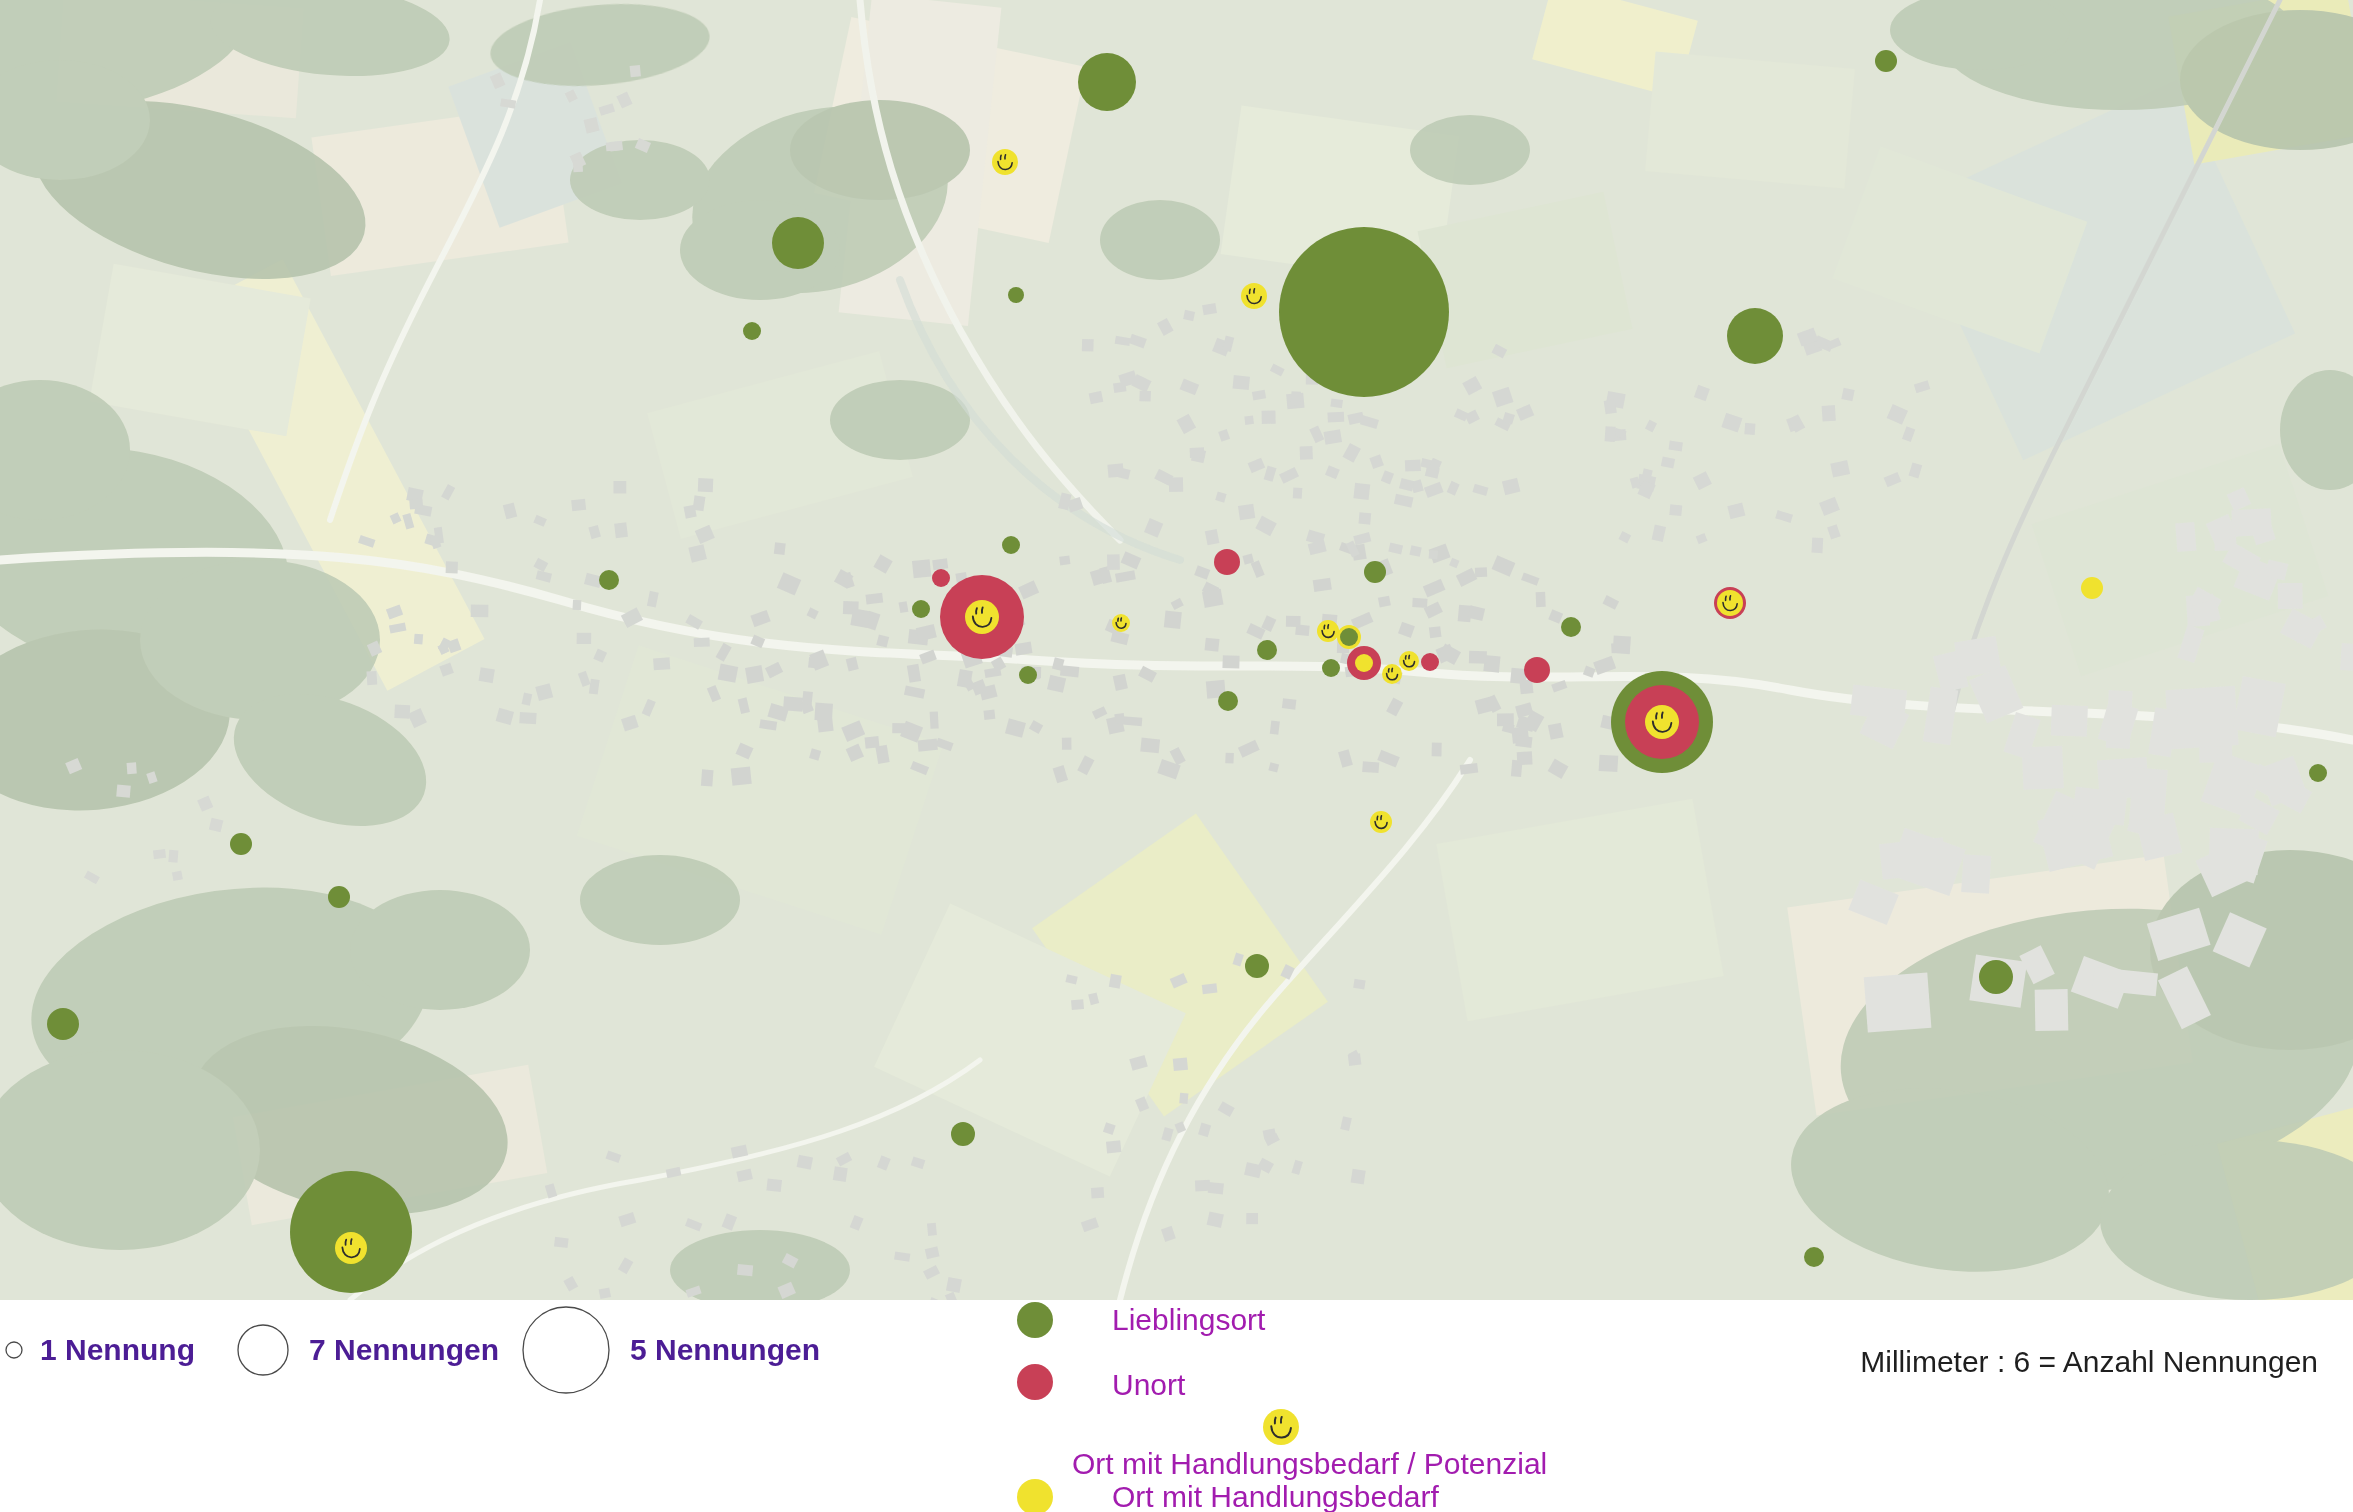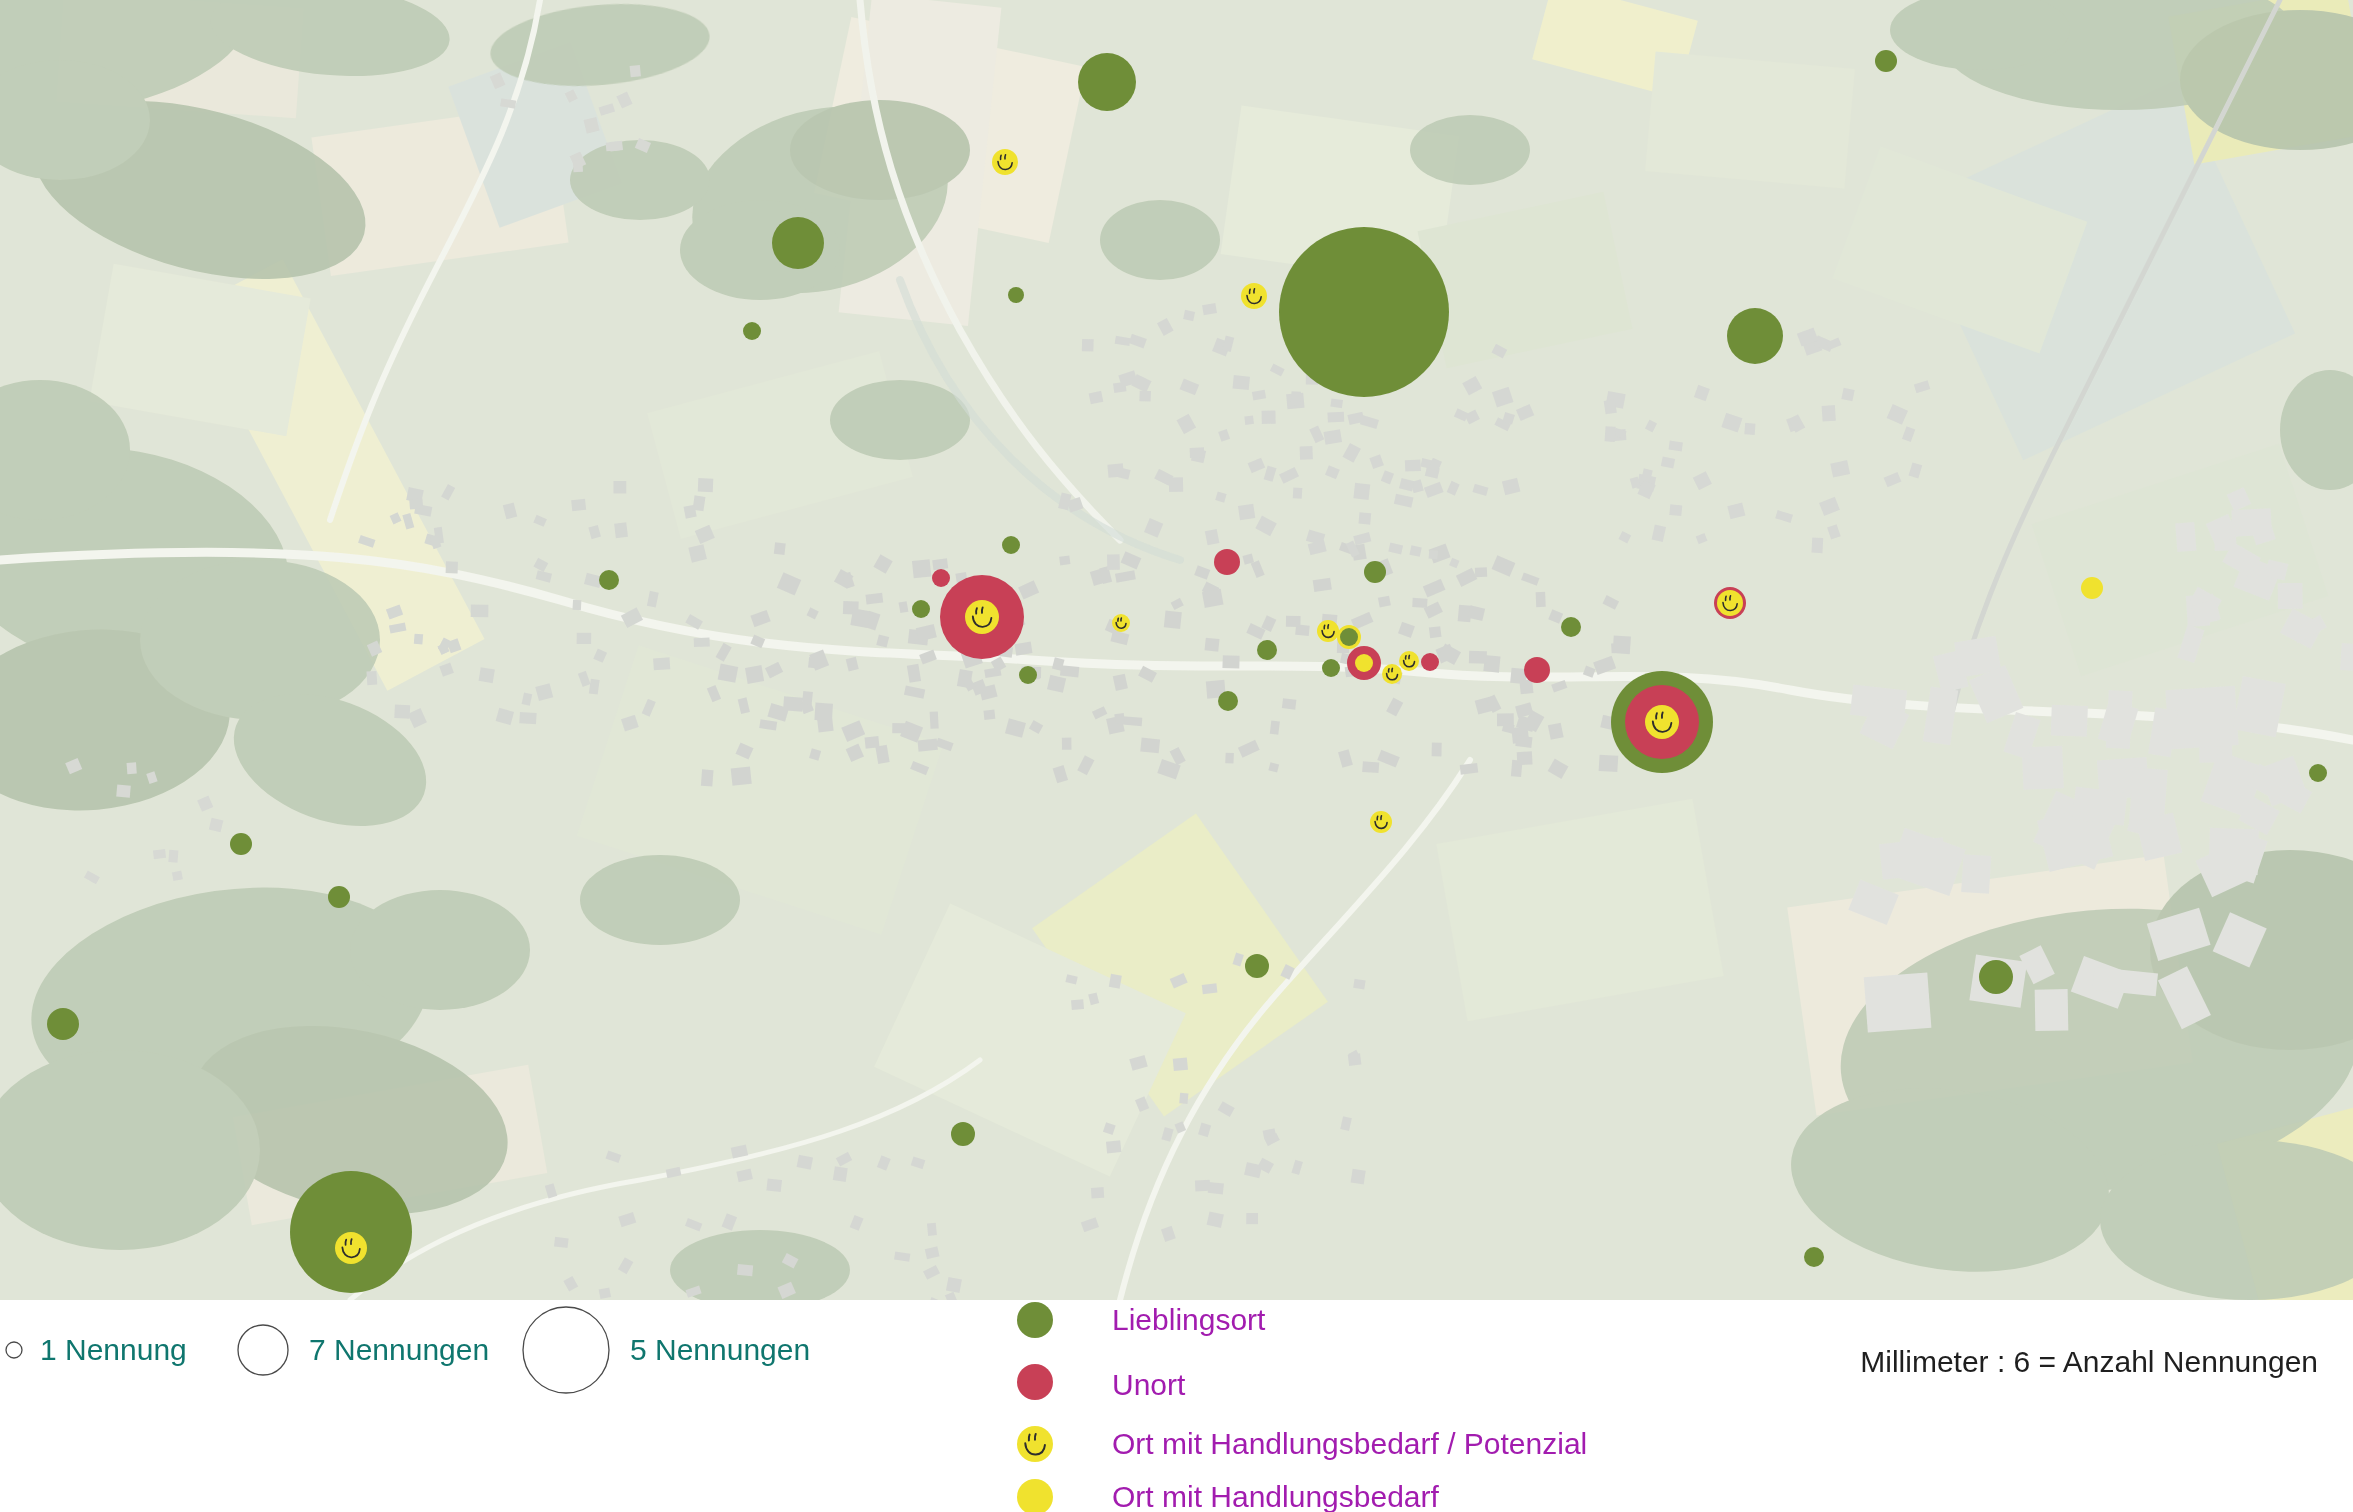--- a/index.html
+++ b/index.html
@@ -2,29 +2,29 @@
 <html><head>
 <meta charset="utf-8">
 <style>
   html,body{margin:0;padding:0;background:#fff;}
   .page{position:relative;width:2353px;height:1512px;overflow:hidden;background:#fff;
         font-family:"Liberation Sans",sans-serif;color:#222;}
   .map-area{position:absolute;left:0;top:0;width:2353px;height:1300px;}
   .map-area svg{display:block;width:2353px;height:1300px;}
   .legend-band{position:absolute;left:0;top:1300px;width:2353px;height:212px;background:#fff;}
   .size-item{position:absolute;display:flex;align-items:center;transform:translateY(-50%);}
-  .size-item .lbl{font-size:30px;white-space:nowrap;color:#0f766e;}
+  .size-item .lbl{font-size:30px;white-space:nowrap;color:#4c1d95;font-weight:bold;}
   .size-item svg{display:block;}
   #size-0{left:4px;top:50px;}   #size-0 .lbl{margin-left:16px;}
   #size-1{left:236px;top:50px;} #size-1 .lbl{margin-left:19px;}
   #size-2{left:521px;top:50px;} #size-2 .lbl{margin-left:19px;}
   .cat-row{position:absolute;left:1015px;display:flex;align-items:center;transform:translateY(-50%);}
   .cat-row .lbl{margin-left:57px;font-size:30px;white-space:nowrap;color:#a21caf;}
   .cat-row svg{display:block;}
-  #cat-0{top:20px;} #cat-1{top:82px;align-items:flex-end;} #cat-2{top:144px;} #cat-3{top:197px;}
+  #cat-0{top:20px;} #cat-1{top:82px;align-items:flex-end;} #cat-2{top:144px;flex-direction:column;} #cat-3{top:197px;}
   .scale-note{position:absolute;right:35px;top:62px;transform:translateY(-50%);
               font-size:30px;color:#1f1f1f;white-space:nowrap;}
 </style>
 </head>
 <body>
 
 <div class="page">
 
   <div class="map-area">
     <svg viewBox="0 0 2353 1300" xmlns="http://www.w3.org/2000/svg">

